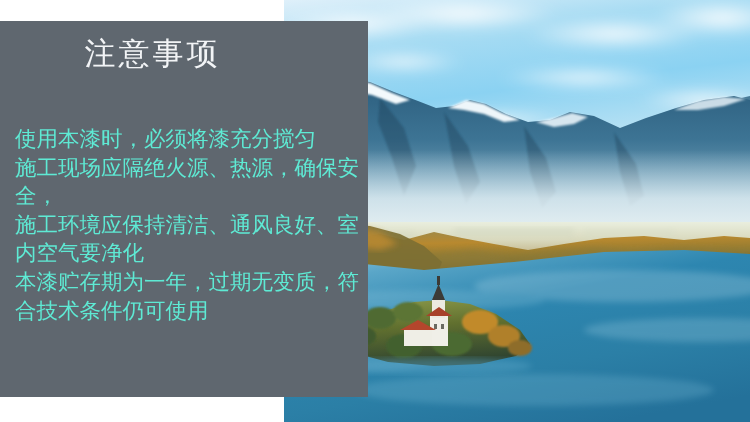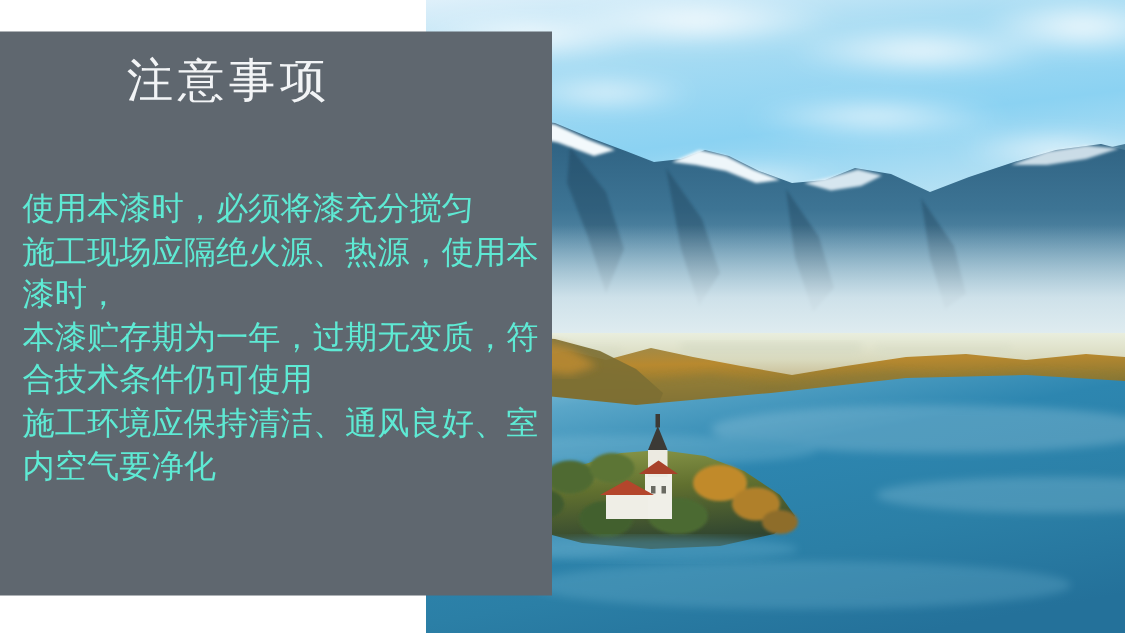--- a/index.html
+++ b/index.html
@@ -234,19 +234,19 @@
         <ellipse cx="152" cy="366" rx="96" ry="8" fill="#5aa5c6" opacity="0.45" filter="url(#soft)"></ellipse>
       </g>
     </svg>
   </div>
 
   <div class="panel">
     <div class="panel-title">注意事项</div>
 
     <div class="panel-body">
       <p>使用本漆时，必须将漆充分搅匀</p>
-      <p>施工现场应隔绝火源、热源，使用本漆时，</p>
+      <p>施工现场应隔绝火源、热源，确保安全，</p>
+      <p>施工环境应保持清洁、通风良好、室内空气要净化</p>
       <p>本漆贮存期为一年，过期无变质，符合技术条件仍可使用</p>
-      <p>施工环境应保持清洁、通风良好、室内空气要净化</p>
     </div>
   </div>
 
 </div>
 
 </body></html>

